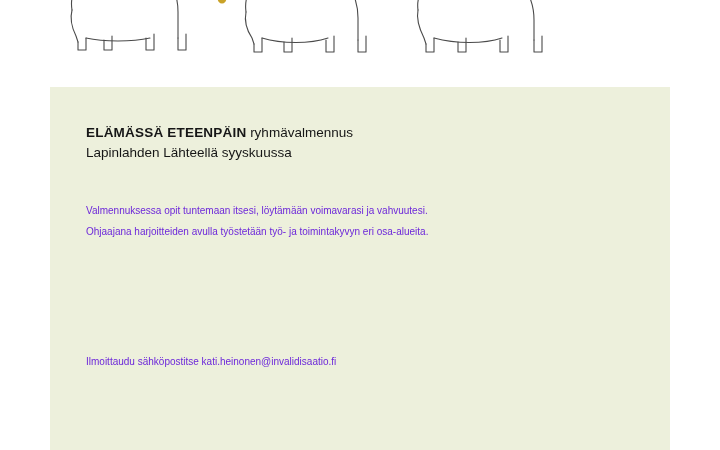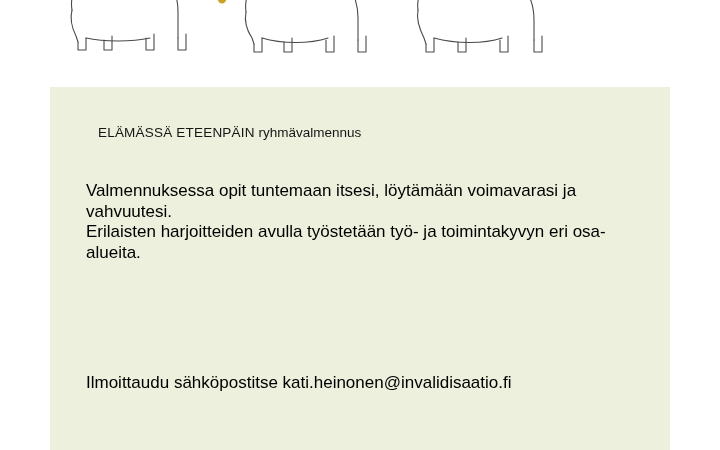--- a/index.html
+++ b/index.html
@@ -45,35 +45,34 @@
     padding: 36px 36px 20px 36px;
   }
 
   .heading {
     font-size: 13.5px;
     line-height: 20px;
     color: #161616;
     margin: 0 0 0 0;
   }
   .heading .strong {
-    font-weight: normal;
+    font-weight: bold;
     letter-spacing: 0.2px;
-    margin-left: 12px;
   }
   .subheading {
     font-size: 13.5px;
     line-height: 20px;
     color: #161616;
     margin: 0;
   }
 
   .para {
-    font-size: 17px;
+    font-size: 10px;
     line-height: 20.5px;
-    color: #000000;
+    color: #6d28d9;
     margin: 0;
   }
   .block-gap-lg { height: 38px; }
   .block-gap-md { height: 26px; }
   .block-gap-sm { height: 20px; }
 
   .para-line { display: block; }
 </style>
 </head>
 <body>
@@ -124,26 +123,27 @@
     </g>
 
     <ellipse cx="222" cy="56" rx="4.5" ry="5.5" fill="#c9a227" stroke="none"></ellipse>
   </svg>
 </div>
 
 <div class="card">
 
   <p class="heading"><span class="strong">ELÄMÄSSÄ ETEENPÄIN</span><span> ryhmävalmennus</span></p>
 
+  <p class="subheading">Lapinlahden Lähteellä syyskuussa</p>
 
   <div class="block-gap-lg"></div>
 
   <p class="para">
     <span class="para-line">Valmennuksessa opit tuntemaan itsesi, löytämään voimavarasi ja vahvuutesi.</span>
-    <span class="para-line">Erilaisten harjoitteiden avulla työstetään työ- ja toimintakyvyn eri osa-alueita.</span>
+    <span class="para-line">Ohjaajana harjoitteiden avulla työstetään työ- ja toimintakyvyn eri osa-alueita.</span>
   </p>
 
   <div class="block-gap-md"></div>
 
 
   <div class="block-gap-lg"></div>
 
 
   <div class="block-gap-md"></div>
 

